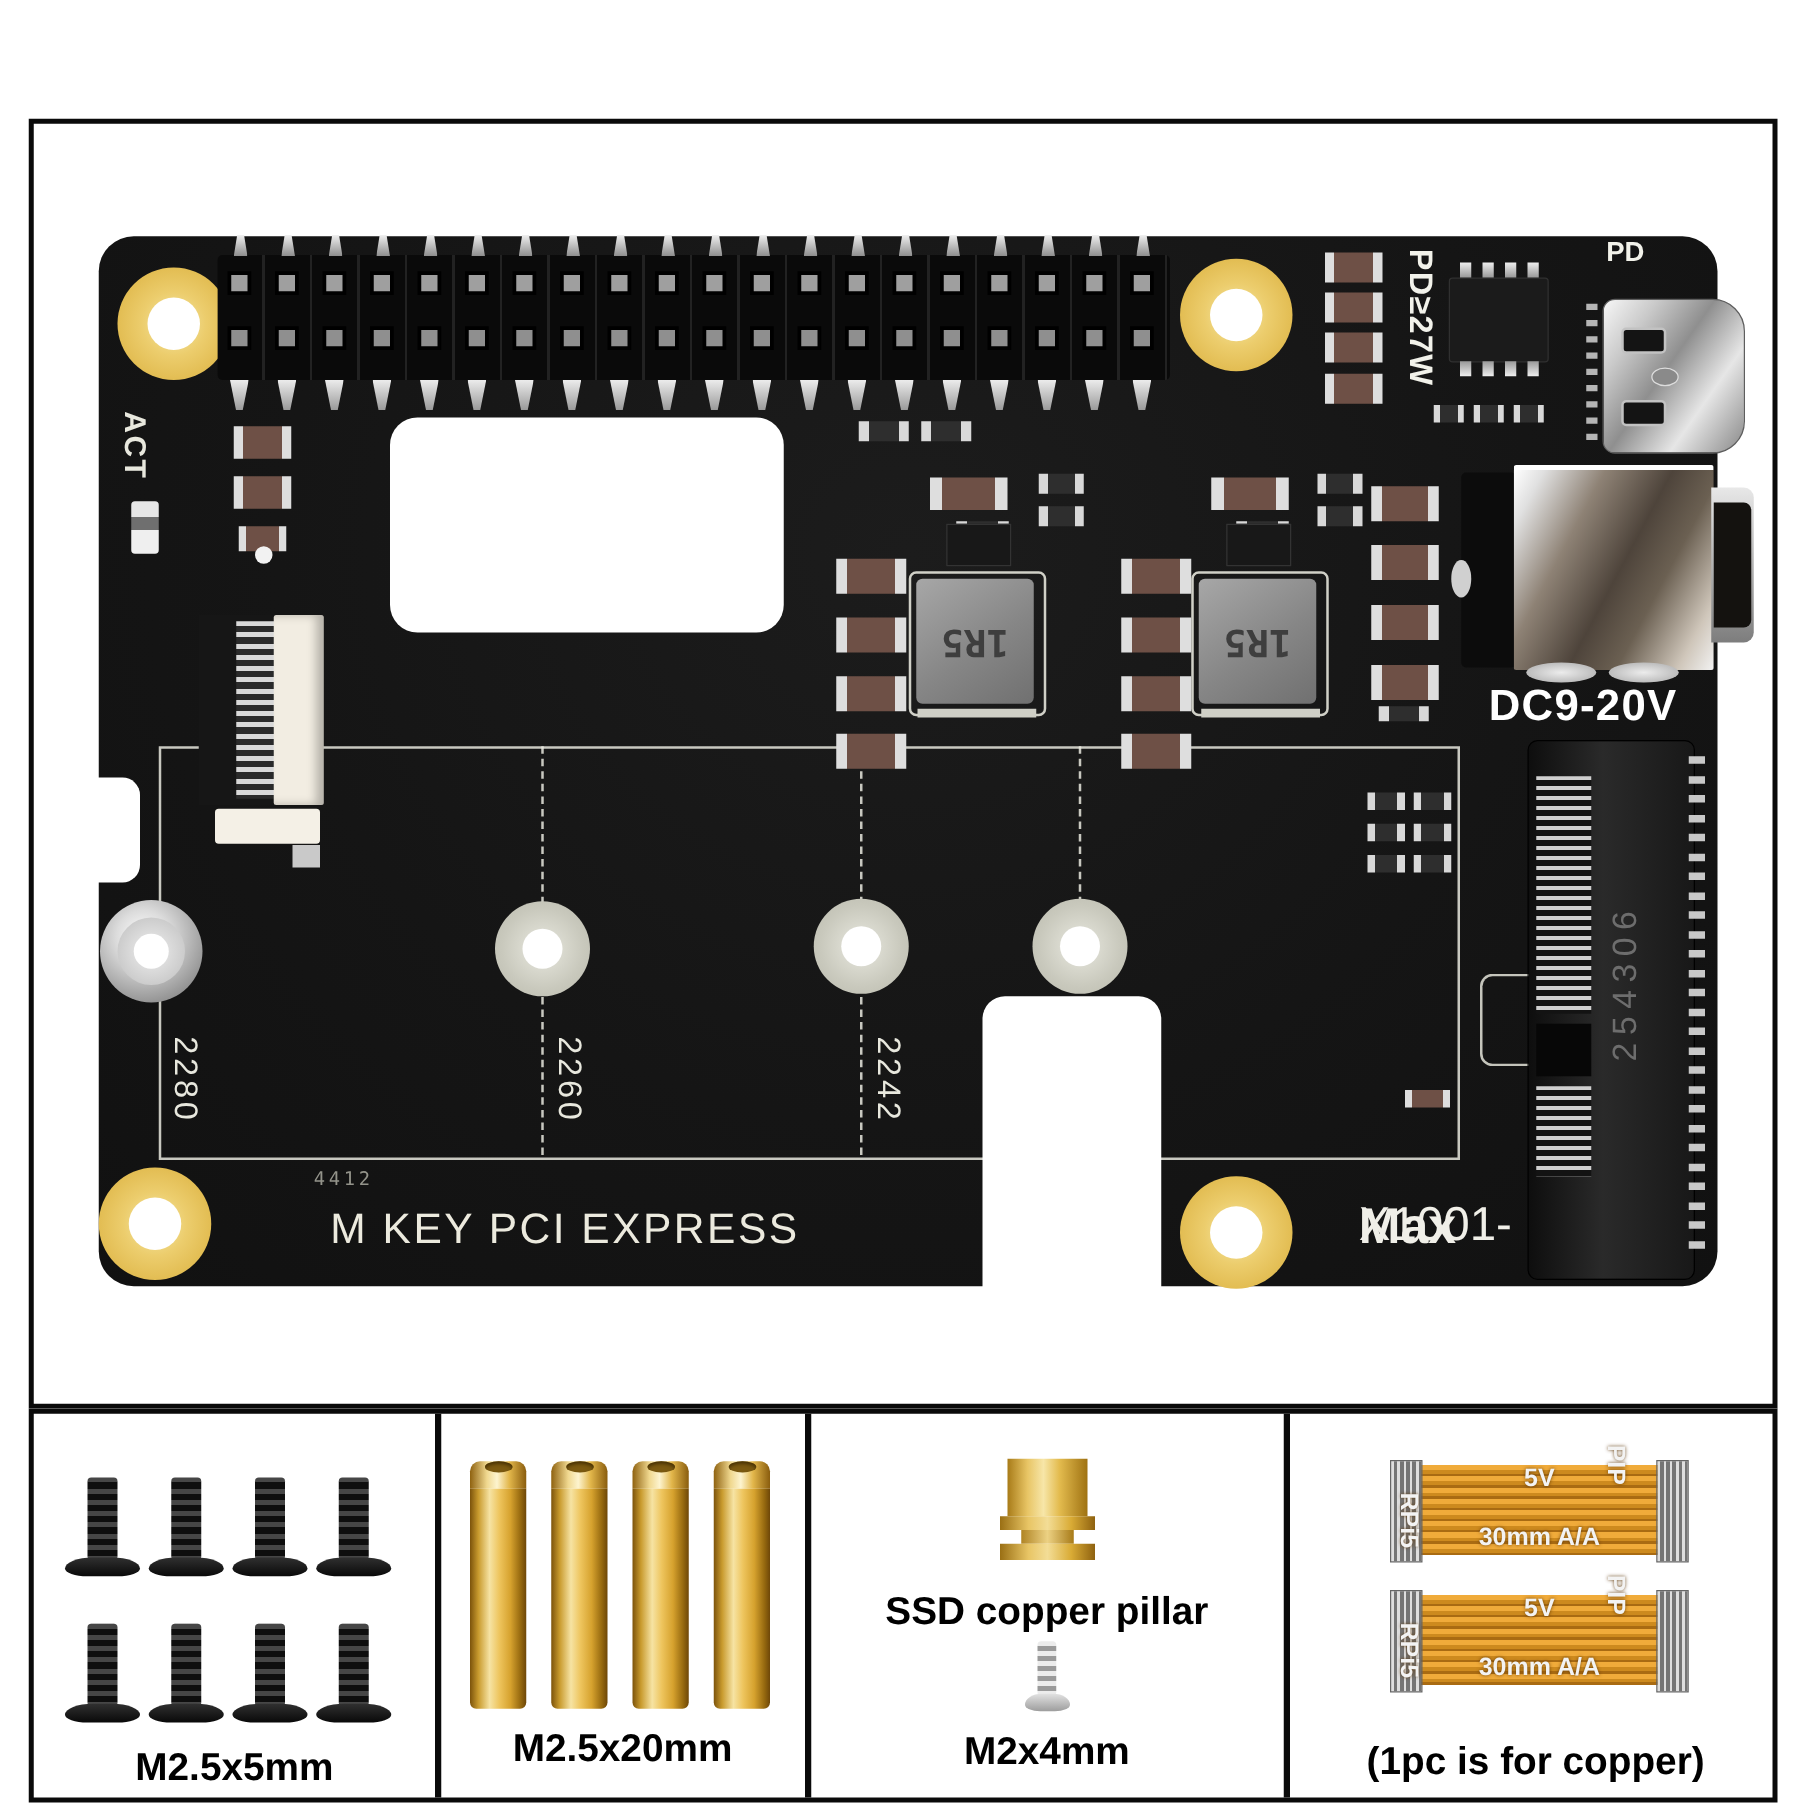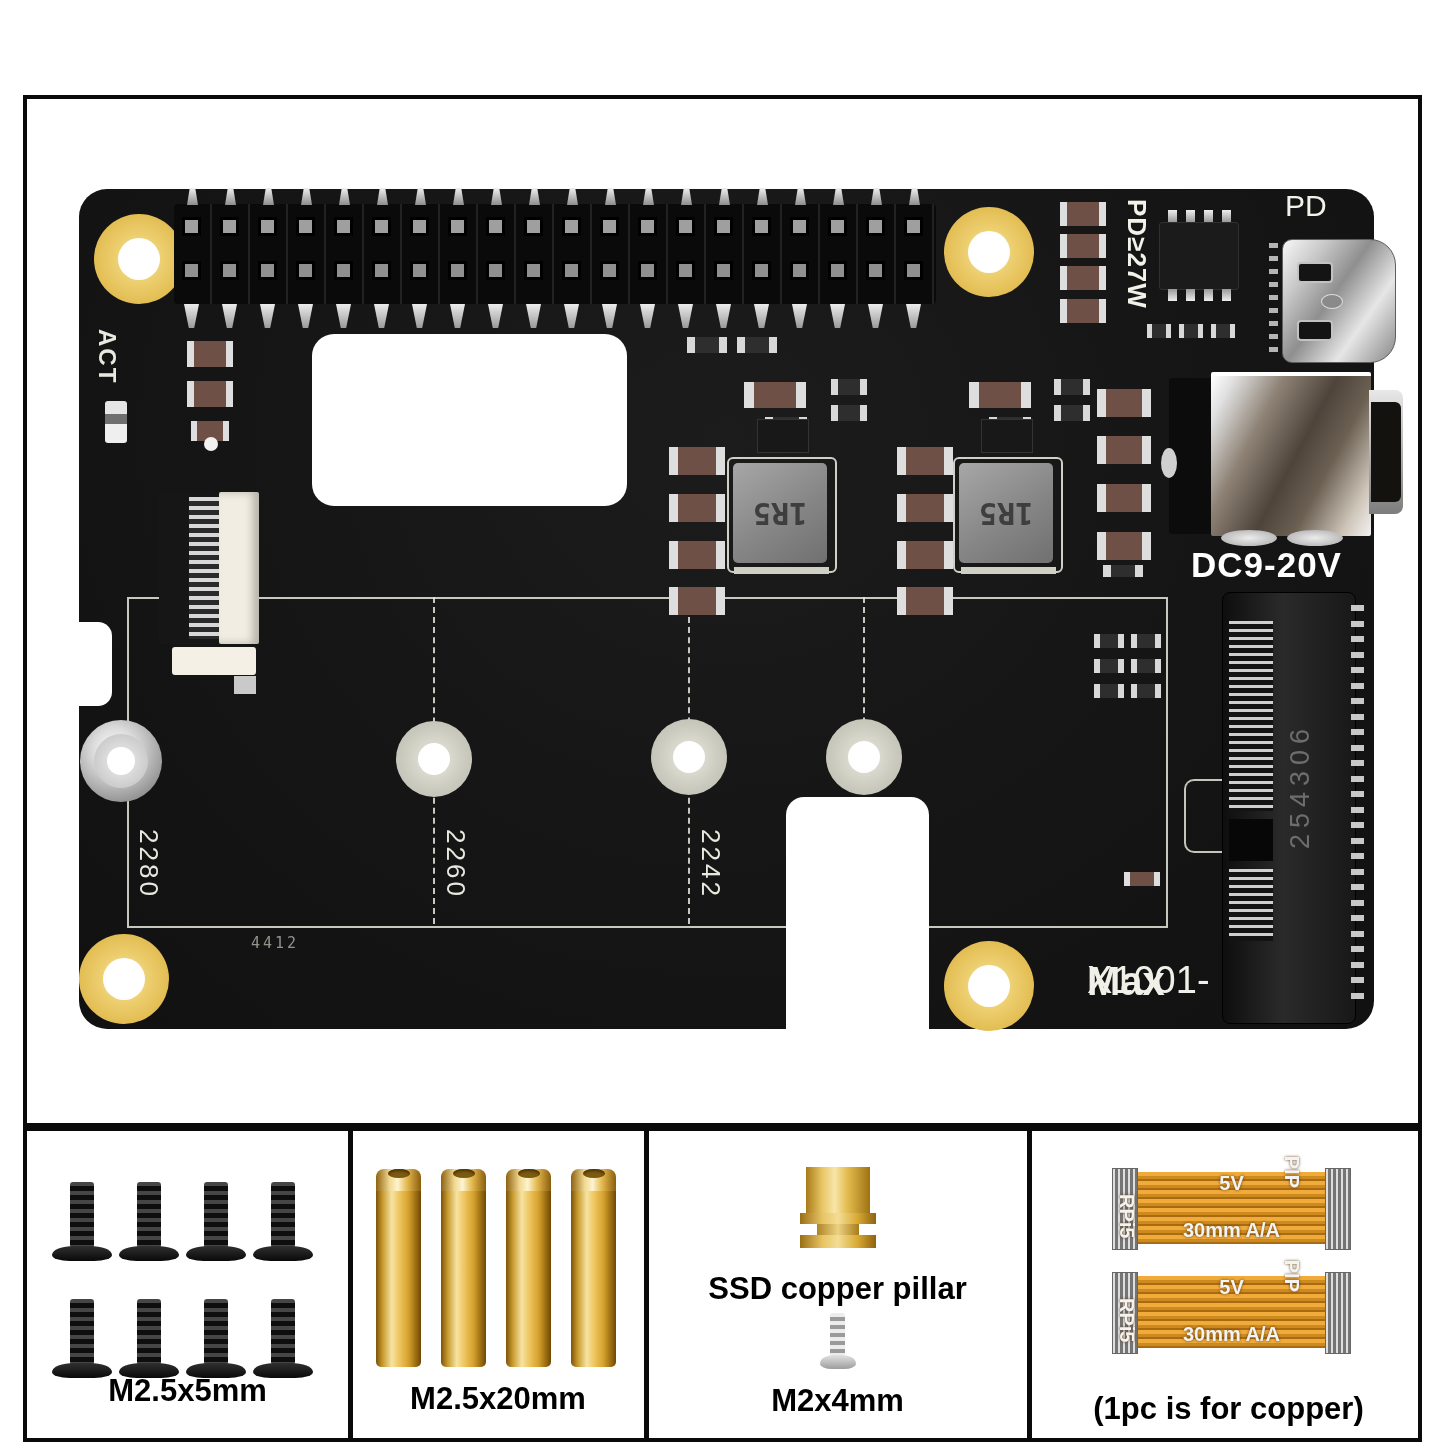--- a/index.html
+++ b/index.html
@@ -204,21 +204,21 @@
           <div style="position: absolute; left: 8px; top: 66px; width: 9px; height: 12px; background: linear-gradient(0deg, rgb(238, 238, 238), rgb(153, 153, 153));"></div>
           <div style="position: absolute; left: 26px; top: -13px; width: 9px; height: 12px; background: linear-gradient(rgb(238, 238, 238), rgb(153, 153, 153));"></div>
           <div style="position: absolute; left: 26px; top: 66px; width: 9px; height: 12px; background: linear-gradient(0deg, rgb(238, 238, 238), rgb(153, 153, 153));"></div>
           <div style="position: absolute; left: 44px; top: -13px; width: 9px; height: 12px; background: linear-gradient(rgb(238, 238, 238), rgb(153, 153, 153));"></div>
           <div style="position: absolute; left: 44px; top: 66px; width: 9px; height: 12px; background: linear-gradient(0deg, rgb(238, 238, 238), rgb(153, 153, 153));"></div>
           <div style="position: absolute; left: 62px; top: -13px; width: 9px; height: 12px; background: linear-gradient(rgb(238, 238, 238), rgb(153, 153, 153));"></div>
           <div style="position: absolute; left: 62px; top: 66px; width: 9px; height: 12px; background: linear-gradient(0deg, rgb(238, 238, 238), rgb(153, 153, 153));"></div>
         </div>
 
       <div class="vtext silk" style="left:1042px;top:10px;font-size:26px;font-weight:bold;letter-spacing:1px;color:#f2f2ea;">PD≥27W</div>
-      <div class="silk" style="left:1206px;top:0px;font-size:30px;color:#f2f2ea;">PD</div>
+      <div class="silk" style="left:1206px;top:0px;font-size:22px;color:#f2f2ea;font-weight:bold;">PD</div>
 
       <div style="left:1203px;top:50px;width:112px;height:122px;border-radius:10px 26px 26px 10px;border:1px solid #5e5e5e;
                   background:linear-gradient(125deg,#f7f7f7 0%,#c9c9c9 22%,#8f8f8f 45%,#e6e6e6 70%,#888 100%);">
         <div style="left:14px;top:22px;width:32px;height:17px;background:#141414;border:2px solid #c2c2c2;border-radius:4px;"></div>
         <div style="left:14px;top:80px;width:32px;height:17px;background:#141414;border:2px solid #c2c2c2;border-radius:4px;"></div>
         <div style="left:38px;top:54px;width:20px;height:13px;border-radius:50%;background:#8a8a8a;border:1px solid #ddd;"></div>
       </div>
 
       <div id="dcjack" style="left:1090px;top:183px;width:230px;height:180px;">
         <div style="left:0;top:6px;width:44px;height:156px;background:#0c0c0c;border-radius:4px;"></div>
@@ -261,20 +261,21 @@
           <div style="position: absolute; left: 128px; top: 306.5px; width: 13px; height: 6px; background: rgb(200, 200, 200);"></div>
           <div style="position: absolute; left: 128px; top: 322px; width: 13px; height: 6px; background: rgb(200, 200, 200);"></div>
           <div style="position: absolute; left: 128px; top: 337.5px; width: 13px; height: 6px; background: rgb(200, 200, 200);"></div>
           <div style="position: absolute; left: 128px; top: 353px; width: 13px; height: 6px; background: rgb(200, 200, 200);"></div>
           <div style="position: absolute; left: 128px; top: 368.5px; width: 13px; height: 6px; background: rgb(200, 200, 200);"></div>
           <div style="position: absolute; left: 128px; top: 384px; width: 13px; height: 6px; background: rgb(200, 200, 200);"></div>
           <div style="position: absolute; left: 128px; top: 399.5px; width: 13px; height: 6px; background: rgb(200, 200, 200);"></div>
         </div>
 
       <div class="silk" style="left:172px;top:745px;font-size:15px;letter-spacing:3px;color:#93938a;font-family:'DejaVu Sans Mono',monospace;">4412</div>
+      <div class="silk" style="left:168px;top:775px;width:410px;text-align:center;font-size:34px;letter-spacing:2px;color:#eceade;">M KEY PCI EXPRESS</div>
       <div style="left:1008px;top:770px;display:flex;align-items:baseline;color:#f0efe8;">
         <span style="font-size:38px;">X1001-</span>
         <span style="font-size:40px;font-weight:bold;">Max</span>
       </div>
     <div style="position: absolute; left: 108px; top: 152px; width: 46px; height: 26px; background: linear-gradient(90deg, rgb(222, 222, 222) 0px, rgb(222, 222, 222) 16%, rgb(110, 80, 70) 16%, rgb(110, 80, 70) 84%, rgb(222, 222, 222) 84%, rgb(222, 222, 222) 100%);"></div>
         <div style="position: absolute; left: 108px; top: 192px; width: 46px; height: 26px; background: linear-gradient(90deg, rgb(222, 222, 222) 0px, rgb(222, 222, 222) 16%, rgb(110, 80, 70) 16%, rgb(110, 80, 70) 84%, rgb(222, 222, 222) 84%, rgb(222, 222, 222) 100%);"></div>
         <div style="position: absolute; left: 112px; top: 232px; width: 38px; height: 20px; background: linear-gradient(90deg, rgb(222, 222, 222) 0px, rgb(222, 222, 222) 16%, rgb(110, 80, 70) 16%, rgb(110, 80, 70) 84%, rgb(222, 222, 222) 84%, rgb(222, 222, 222) 100%);"></div>
         <div style="position: absolute; left: 125px; top: 248px; width: 14px; height: 14px; background: rgb(242, 242, 242); border-radius: 50%;"></div>
         <div style="position: absolute; left: 608px; top: 148px; width: 40px; height: 16px; background: linear-gradient(90deg, rgb(216, 216, 216) 0px, rgb(216, 216, 216) 20%, rgb(46, 46, 46) 20%, rgb(46, 46, 46) 80%, rgb(216, 216, 216) 80%, rgb(216, 216, 216) 100%);"></div>
         <div style="position: absolute; left: 658px; top: 148px; width: 40px; height: 16px; background: linear-gradient(90deg, rgb(216, 216, 216) 0px, rgb(216, 216, 216) 20%, rgb(46, 46, 46) 20%, rgb(46, 46, 46) 80%, rgb(216, 216, 216) 80%, rgb(216, 216, 216) 100%);"></div>
@@ -328,21 +329,21 @@
         <div style="position: absolute; left: 1190px; top: 158px; width: 9px; height: 5px; background: rgb(181, 181, 181);"></div>
       </div>
   </div>
 
   <div class="acc-row">
     <div class="acc-div" style="left:321px;"></div>
     <div class="acc-div" style="left:617px;"></div>
     <div class="acc-div" style="left:1000px;"></div>
 
     <div class="acc-area" id="boxScrews" style="left:0;width:321px;">
-      <div class="acc-label" style="top:242px;">M2.5x5mm</div>
+      <div class="acc-label" style="top:265px;">M2.5x5mm</div>
     <div style="position: absolute; left: 25px; top: 51px; width: 60px; height: 82px;">
           <div style="width:24px;height:66px;margin:0 auto;border-radius:3px;background:repeating-linear-gradient(180deg,#464646 0 4px,#0e0e0e 4px 9px);"></div>
      <div style="width:60px;height:15px;margin-top:-2px;border-radius:50% 50% 40% 40%/80% 80% 55% 55%;background:linear-gradient(180deg,#303030,#090909);"></div>
         </div>
         <div style="position: absolute; left: 92px; top: 51px; width: 60px; height: 82px;">
           <div style="width:24px;height:66px;margin:0 auto;border-radius:3px;background:repeating-linear-gradient(180deg,#464646 0 4px,#0e0e0e 4px 9px);"></div>
      <div style="width:60px;height:15px;margin-top:-2px;border-radius:50% 50% 40% 40%/80% 80% 55% 55%;background:linear-gradient(180deg,#303030,#090909);"></div>
         </div>
         <div style="position: absolute; left: 159px; top: 51px; width: 60px; height: 82px;">
           <div style="width:24px;height:66px;margin:0 auto;border-radius:3px;background:repeating-linear-gradient(180deg,#464646 0 4px,#0e0e0e 4px 9px);"></div>

